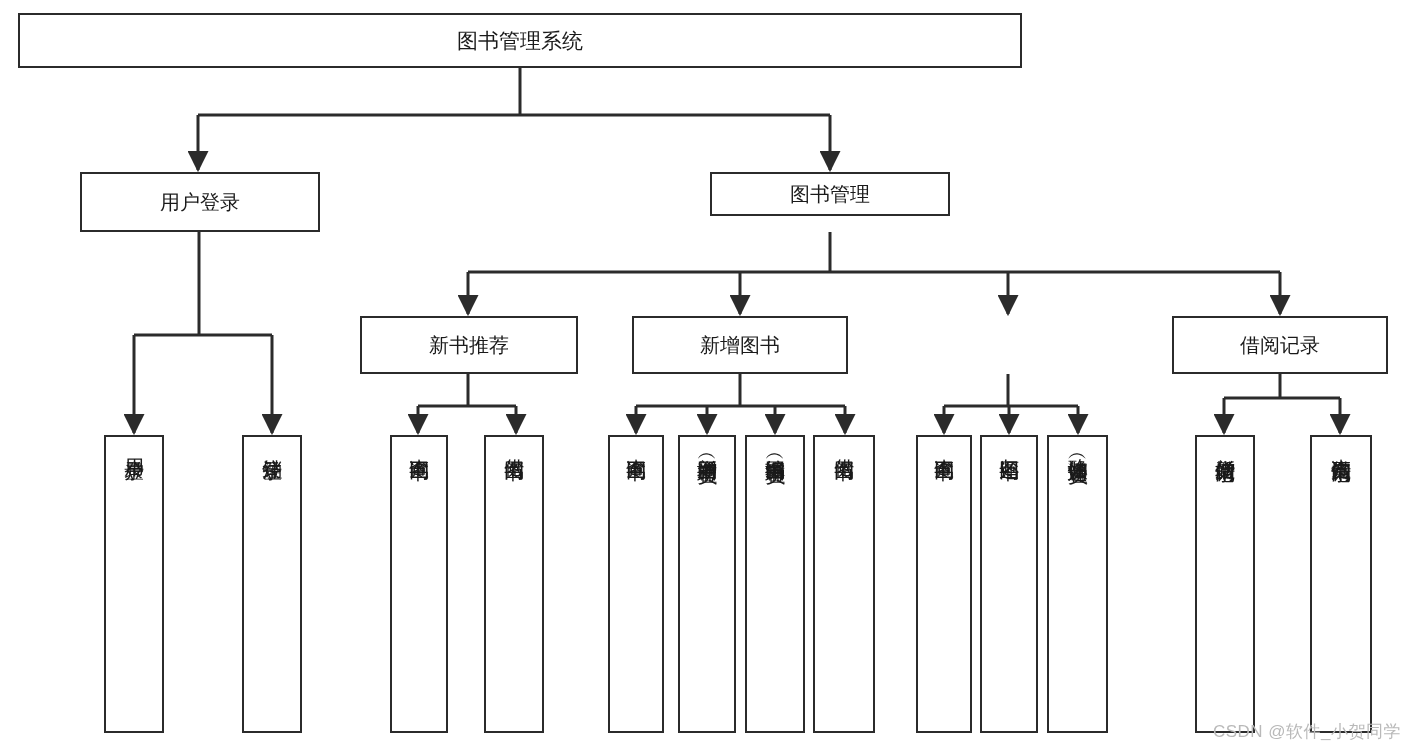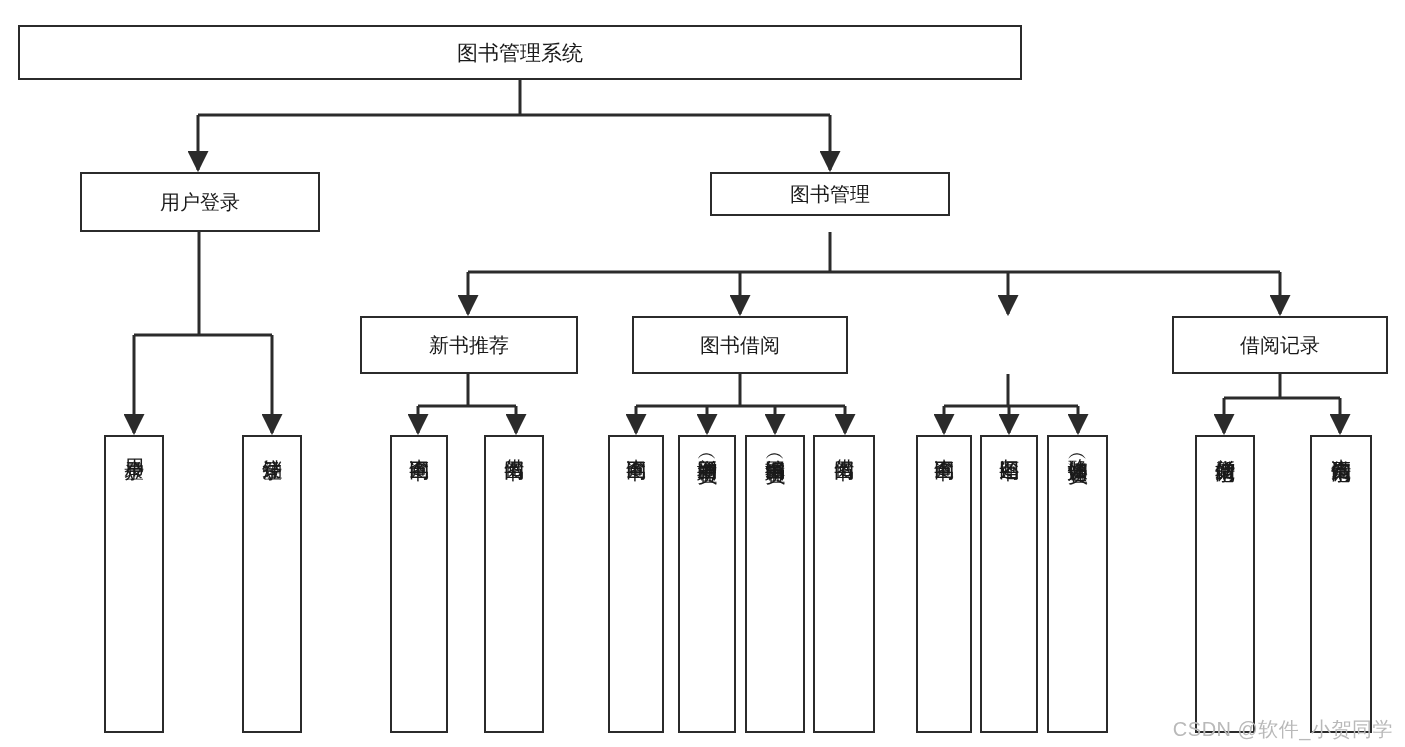--- a/index.html
+++ b/index.html
@@ -30,21 +30,20 @@
     box-sizing: border-box;
     background: #ffffff;
     border: 2px solid #2b2b2b;
     display: flex;
     align-items: center;
     justify-content: center;
     color: #1a1a1a;
   }
   .node.root {
     font-size: 21px;
-    margin-top: 12px;
   }
   .node.lvl2 {
     font-size: 20px;
   }
   .node.lvl3 {
     font-size: 20px;
   }
   .node.leaf {
     font-size: 20px;
     writing-mode: vertical-rl;
@@ -54,23 +53,23 @@
     padding: 6px 0;
     justify-content: flex-start;
     align-items: center;
   }
   .node-label {
     display: block;
     white-space: nowrap;
   }
   .watermark {
     position: absolute;
-    right: 12px;
+    right: 4px;
     bottom: 4px;
-    font-size: 20px;
+    font-size: 17px;
     color: #b9b9b9;
     white-space: nowrap;
     letter-spacing: 0.5px;
   }
 </style>
 </head>
 <body>
 
 <div id="canvas">
 
@@ -134,21 +133,21 @@
 
   <div class="node lvl2" style="left:710px; top:172px; width:240px; height:44px;">
     <span class="node-label">图书管理</span>
   </div>
 
   <div class="node lvl3" style="left:360px; top:316px; width:218px; height:58px;font-family:Liberation Serif, serif;">
     <span class="node-label">新书推荐</span>
   </div>
 
   <div class="node lvl3" style="left:632px; top:316px; width:216px; height:58px;">
-    <span class="node-label">图书借阅</span>
+    <span class="node-label">新增图书</span>
   </div>
 
 
   <div class="node lvl3" style="left:1172px; top:316px; width:216px; height:58px;">
     <span class="node-label">借阅记录</span>
   </div>
 
   <div class="node leaf" style="left:104px; top:435px; width:60px; height:298px;">
     <span class="node-label">用户登录</span>
   </div>

